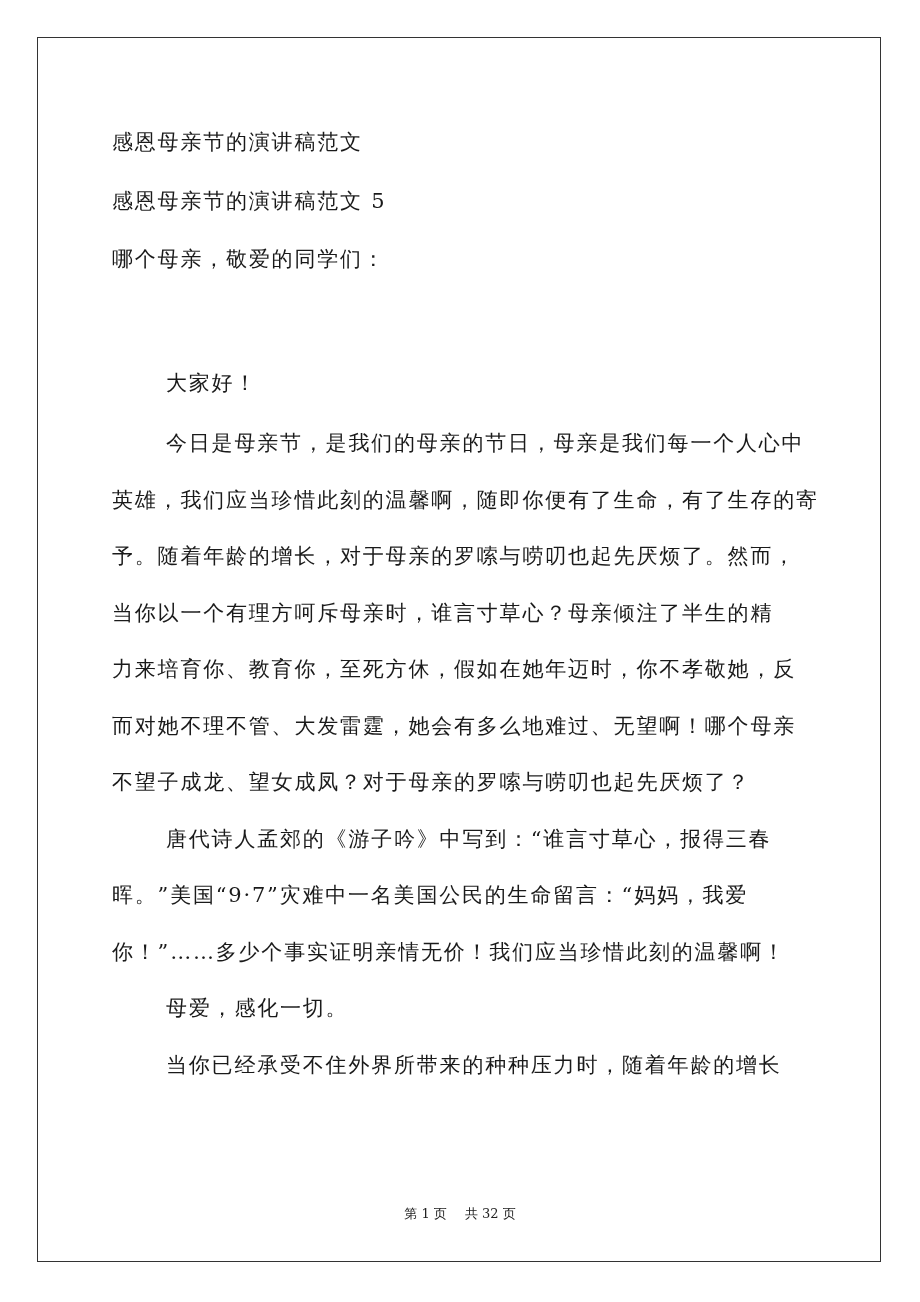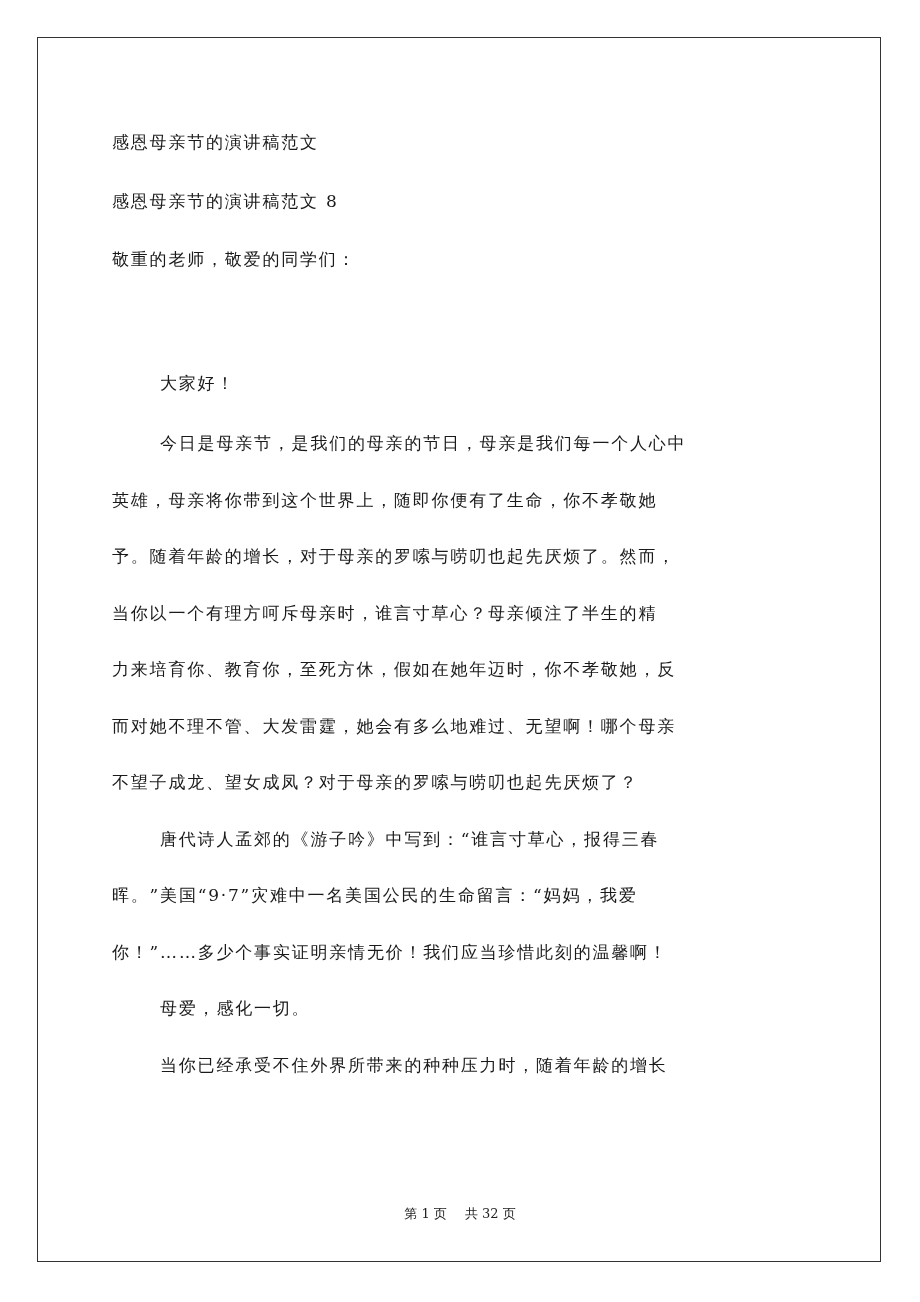--- a/index.html
+++ b/index.html
@@ -20,50 +20,50 @@
       left: 37px;
       top: 37px;
       width: 844px;
       height: 1225px;
       border: 1.5px solid #333333;
       box-sizing: border-box;
     }
     .line {
       position: absolute;
       left: 112px;
-      font-size: 17px;
+      font-size: 21px;
       line-height: 28px;
       white-space: nowrap;
       letter-spacing: 1.8px;
     }
-    .indent { left: 160px; text-align: center; }
+    .indent { left: 166px; text-align: center; }
     .footer {
       position: absolute;
       left: 0;
       width: 920px;
       top: 1205px;
       text-align: center;
       font-size: 13px;
       line-height: 18px;
       color: #222;
     }
     .footer span + span { margin-left: 14px; text-align: right; }
   </style>
 </head>
 <body>
 
 <div class="page-frame"></div>
 
 <div class="line" style="top:128px">感恩母亲节的演讲稿范文</div>
-<div class="line" style="top:187px">感恩母亲节的演讲稿范文 8</div>
-<div class="line" style="top:245px">敬重的老师，敬爱的同学们：</div>
+<div class="line" style="top:187px">感恩母亲节的演讲稿范文 5</div>
+<div class="line" style="top:245px">哪个母亲，敬爱的同学们：</div>
 <div class="line indent" style="top:369px">大家好！</div>
 
 <div class="line indent" style="top:429px">今日是母亲节，是我们的母亲的节日，母亲是我们每一个人心中</div>
-<div class="line" style="top:486px">英雄，母亲将你带到这个世界上，随即你便有了生命，你不孝敬她</div>
+<div class="line" style="top:486px">英雄，我们应当珍惜此刻的温馨啊，随即你便有了生命，有了生存的寄</div>
 <div class="line" style="top:542px">予。随着年龄的增长，对于母亲的罗嗦与唠叨也起先厌烦了。然而，</div>
 <div class="line" style="top:599px">当你以一个有理方呵斥母亲时，谁言寸草心？母亲倾注了半生的精</div>
 <div class="line" style="top:655px">力来培育你、教育你，至死方休，假如在她年迈时，你不孝敬她，反</div>
 <div class="line" style="top:712px">而对她不理不管、大发雷霆，她会有多么地难过、无望啊！哪个母亲</div>
 <div class="line" style="top:768px">不望子成龙、望女成凤？对于母亲的罗嗦与唠叨也起先厌烦了？</div>
 <div class="line indent" style="top:825px">唐代诗人孟郊的《游子吟》中写到：“谁言寸草心，报得三春</div>
 <div class="line" style="top:881px">晖。”美国“9·7”灾难中一名美国公民的生命留言：“妈妈，我爱</div>
 <div class="line" style="top:938px">你！”……多少个事实证明亲情无价！我们应当珍惜此刻的温馨啊！</div>
 <div class="line indent" style="top:994px">母爱，感化一切。</div>
 <div class="line indent" style="top:1051px">当你已经承受不住外界所带来的种种压力时，随着年龄的增长</div>

